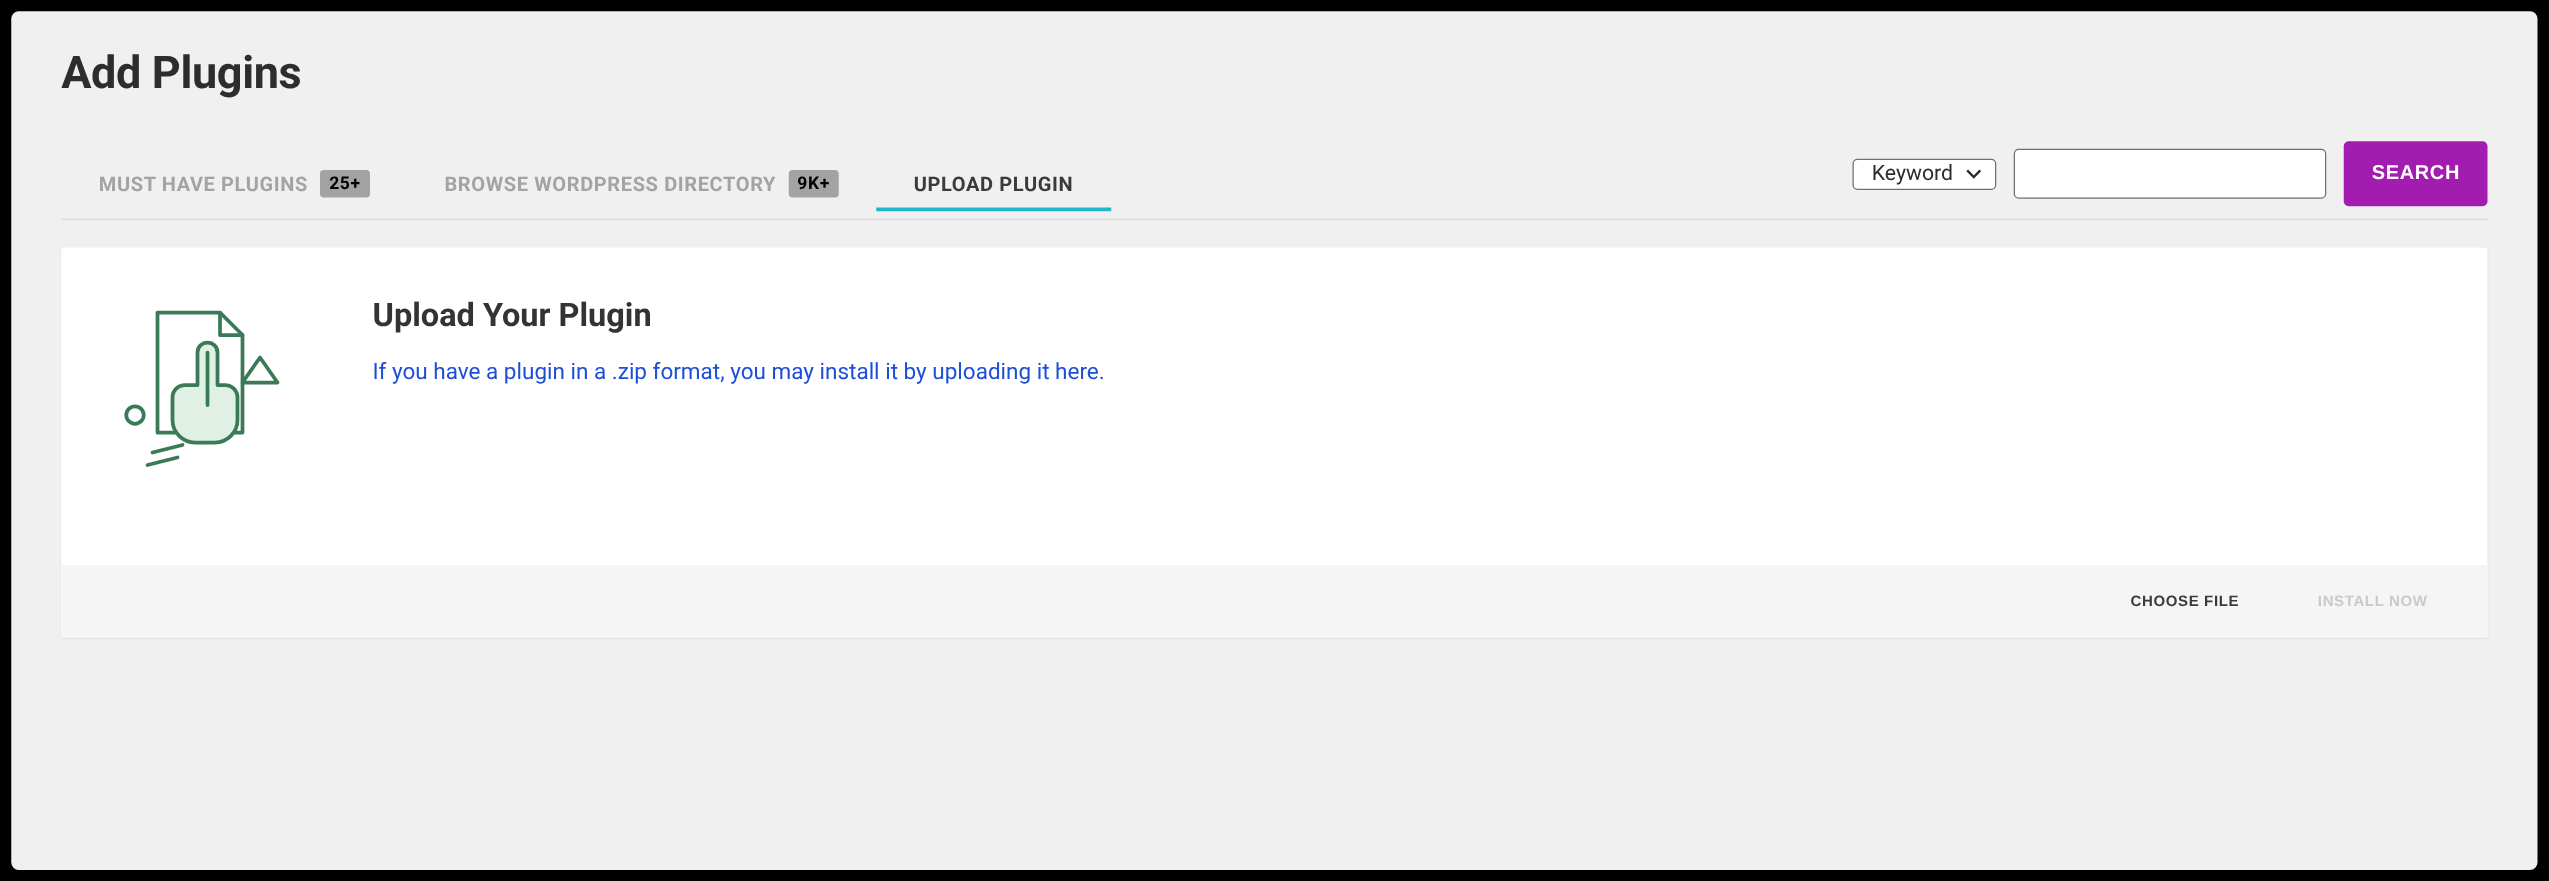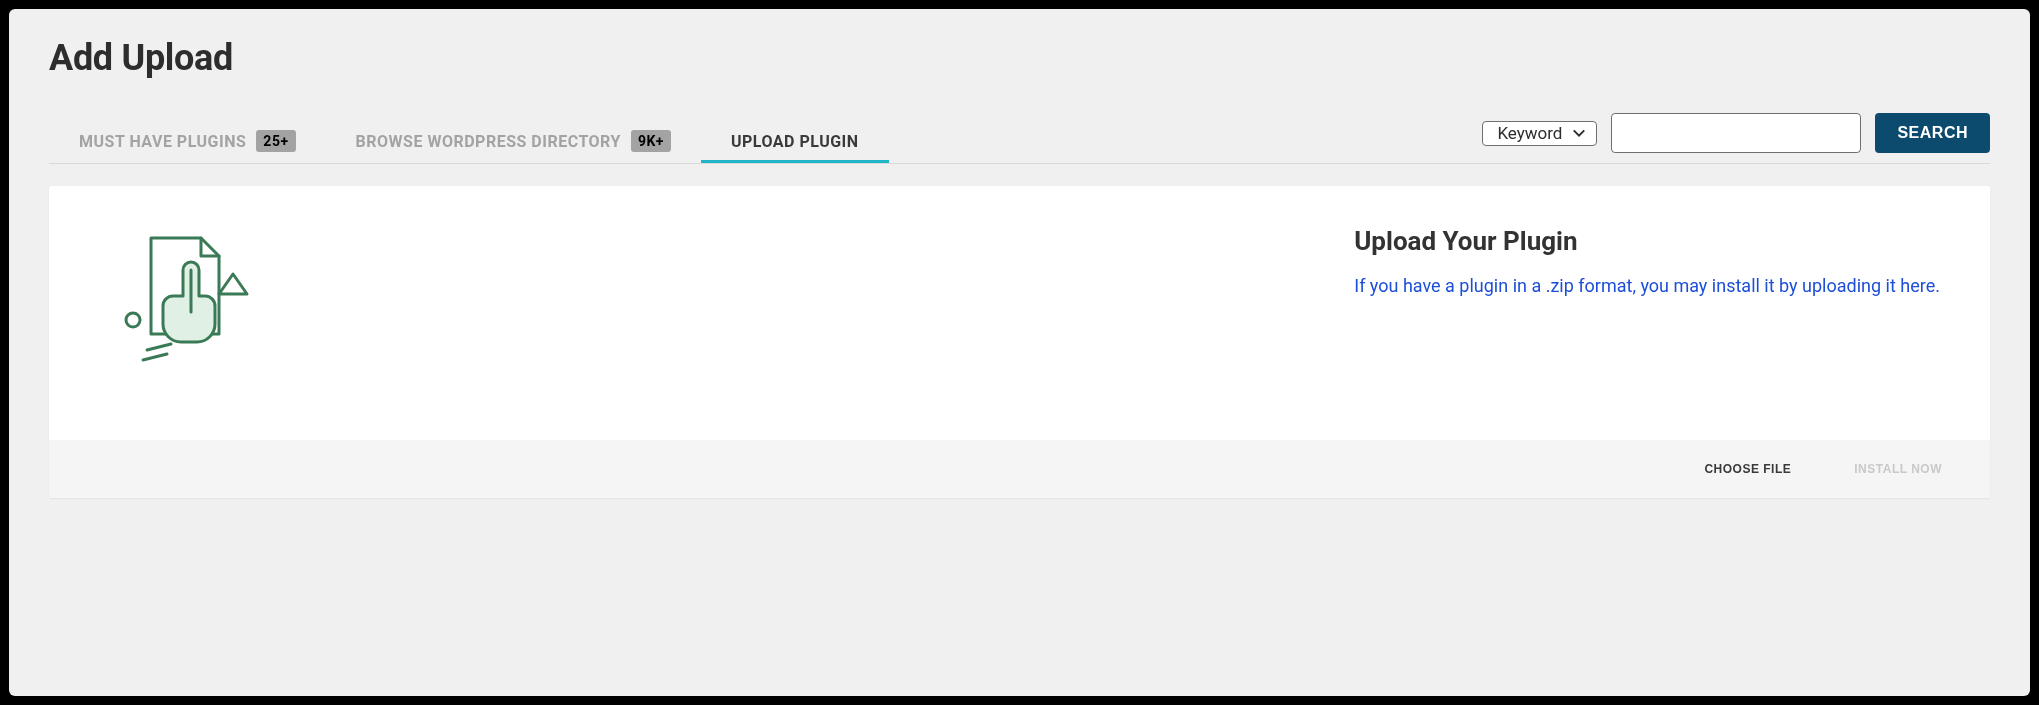--- a/index.html
+++ b/index.html
@@ -94,43 +94,42 @@
   .search-input {
     background: #fff;
     border: 1px solid #6f6f6f;
     border-radius: 4px;
     height: 40px;
     width: 250px;
     padding: 0 10px;
     font-size: 16px;
   }
   .search-btn {
-    background: #0c4a6e;
+    background: #a21caf;
     color: #fff;
     font-weight: 700;
     font-size: 16px;
     letter-spacing: 0.5px;
     border: none;
     border-radius: 4px;
-    height: 40px;
+    height: 52px;
     padding: 0 22px;
     cursor: pointer;
   }
   .panel {
     margin-top: 22px;
     background: #fff;
     border-radius: 2px;
     box-shadow: 0 1px 2px rgba(0,0,0,0.06);
   }
   .panel-body {
     display: flex;
     align-items: flex-start;
-    padding: 40px 50px 60px 64px;
+    padding: 40px 50px 60px 39px;
     gap: 60px;
-    justify-content: space-between;
   }
   .illus { flex: 0 0 auto; }
   .panel-text h2 {
     font-size: 26px;
     font-weight: 700;
     color: #333;
     margin-bottom: 16px;
   }
   .panel-text p {
     font-size: 18px;
@@ -158,21 +157,21 @@
   .footer-btn.disabled {
     color: #c9c9c9;
     cursor: default;
   }
 </style>
 </head>
 <body>
 
 <div class="frame">
 
-  <h1 class="page-title">Add Upload</h1>
+  <h1 class="page-title">Add Plugins</h1>
 
   <div class="tabsrow">
     <div class="tabs">
 
       <div class="tab">
         <span>MUST HAVE PLUGINS</span>
         <span class="badge">25+</span>
       </div>
 
       <div class="tab">

